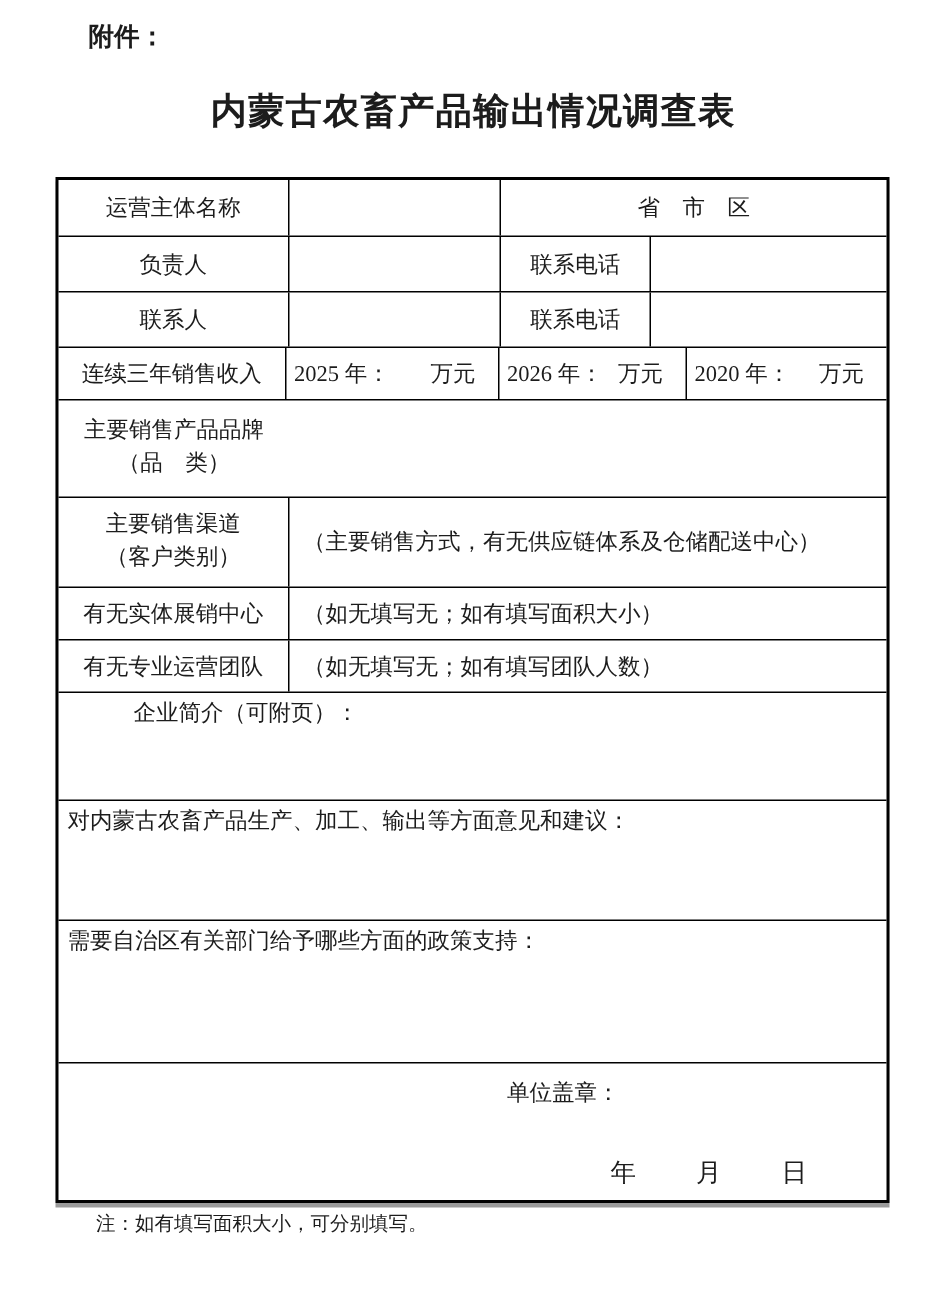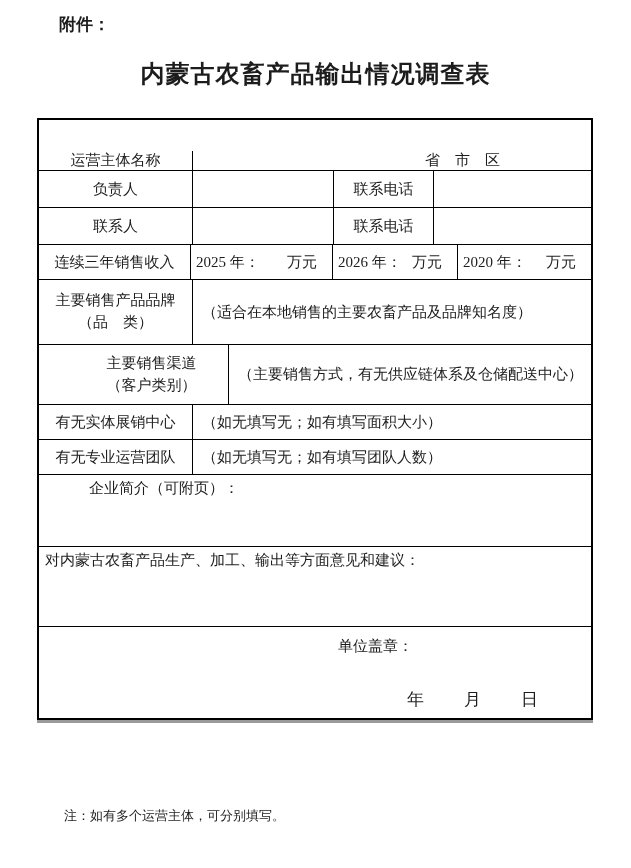--- a/index.html
+++ b/index.html
@@ -29,22 +29,22 @@
   }
   .row { display:flex; border-bottom:1px solid #000; }
   .row:last-child { border-bottom:none; }
   .c { border-right:1px solid #000; display:flex; align-items:center; justify-content:center; font-size:15px; }
   .c:last-child { border-right:none; }
   .c.grow { flex:1; }
   .c.left { justify-content:flex-start; padding-left:9px; }
   .c.top-left { align-items:flex-start; justify-content:flex-start; padding:4px 6px; display:block; }
   .w154 { width:154px; } .w141 { width:141px; } .w100 { width:100px; }
   .w152 { width:152px; } .w142 { width:142px; } .w125 { width:125px; }
-  .h38 { height:51px;align-items:flex-end; } .h37 { height:37px; } .h35 { height:35px; }
-  .h65 { height:65px; } .h60 { height:60px;padding-left:36px; } .h72 { height:72px;padding-left:44px; }
+  .h38 { height:38px; } .h37 { height:37px; } .h35 { height:35px; }
+  .h65 { height:65px; } .h60 { height:60px; } .h72 { height:72px;padding-left:44px; }
   .h80 { height:80px; } .h95 { height:95px; } .h91 { height:91px; }
   .year-cell { justify-content:space-between; padding:0 15px 0 5px; }
   .two-line { flex-direction:column; line-height:1.45; }
   .sig-row { position:relative; }
   .seal { position:absolute; left:299px; top:10px; font-size:15px; }
   .sig-date { position:absolute; left:368px; bottom:7px; font-size:17px; letter-spacing:2px; }
   .footnote { position:absolute; left:64px; top:807px; font-size:13px; }
 </style>
 </head>
 <body>
@@ -88,21 +88,20 @@
       <span>2020 年：</span>
       <span>万元</span>
     </div>
   </div>
 
   <div class="row h65">
     <div class="c w154 two-line">
       <div>主要销售产品品牌</div>
       <div>（品　类）</div>
     </div>
-    <div class="c grow left">（适合在本地销售的主要农畜产品及品牌知名度）</div>
   </div>
 
   <div class="row h60">
     <div class="c w154 two-line">
       <div>主要销售渠道</div>
       <div>（客户类别）</div>
     </div>
     <div class="c grow left">（主要销售方式，有无供应链体系及仓储配送中心）</div>
   </div>
 
@@ -117,21 +116,24 @@
   </div>
 
   <div class="row h72">
     <div class="c grow top-left">企业简介（可附页）：</div>
   </div>
 
   <div class="row h80">
     <div class="c grow top-left">对内蒙古农畜产品生产、加工、输出等方面意见和建议：</div>
   </div>
 
+  <div class="row h95">
+    <div class="c grow top-left">需要自治区有关部门给予哪些方面的政策支持：</div>
+  </div>
 
   <div class="row h91 sig-row">
     <div class="seal">单位盖章：</div>
     <div class="sig-date">年　　月　　日</div>
   </div>
 
 </div>
 
-<div class="footnote">注：如有多个运营主体，可分别填写。</div>
+<div class="footnote">注：如有填写面积大小，可分别填写。</div>
 
 </body></html>

